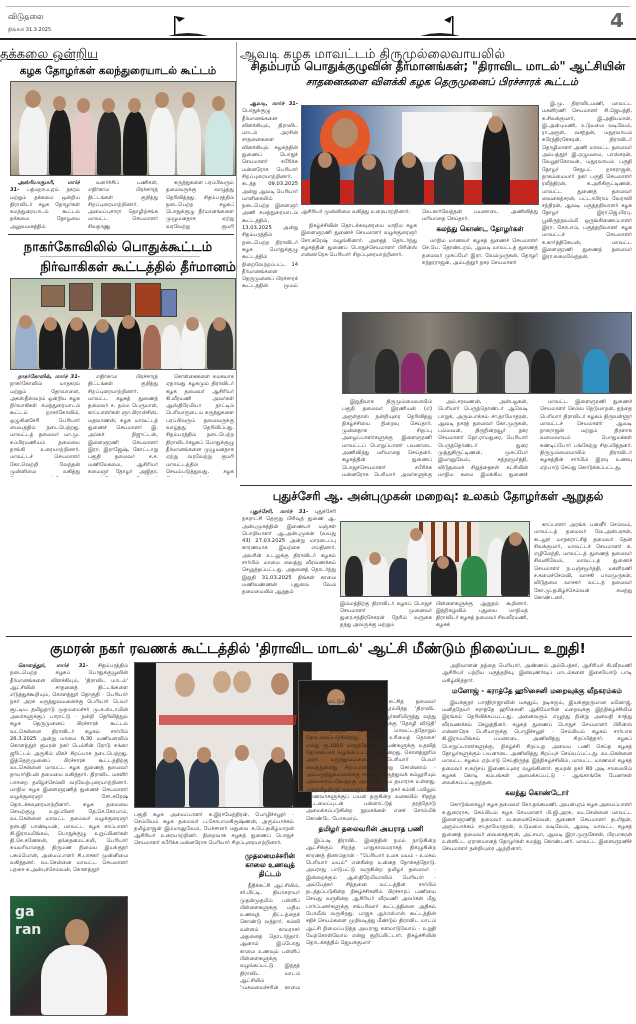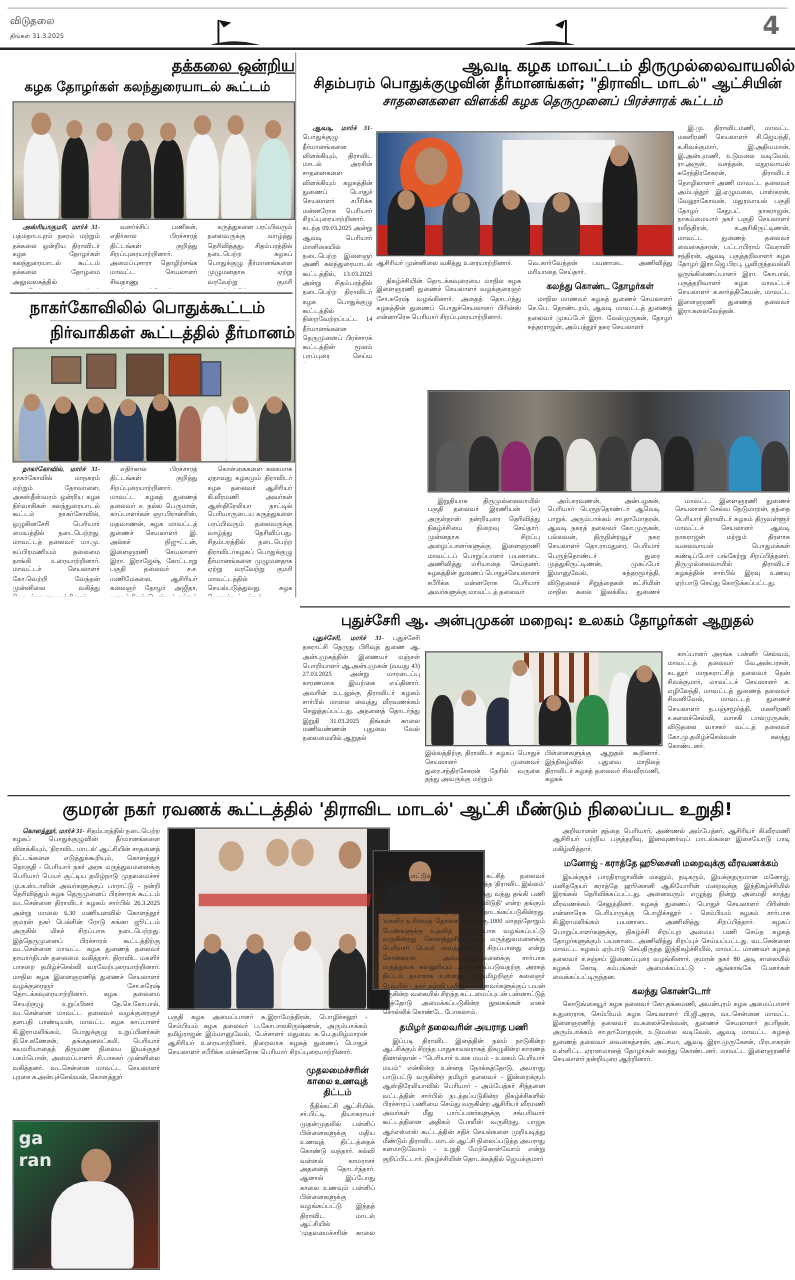--- a/index.html
+++ b/index.html
@@ -13,27 +13,27 @@
   .mh-title { position: absolute; left: 200px; width: 236px; top: 8px; text-align: center; font-size: 18px; font-weight: bold; }
   .mh-flag { position: absolute; top: 12px; width: 40px; height: 26px; }
   .mh-flag.l { left: 168px; }
   .mh-flag.r { left: 420px; }
   .mh-page { position: absolute; right: 12px; top: 8px; font-size: 20px; font-weight: bold; color: #666; }
 
   .vline { position: absolute; width: 1px; background: #999; }
   .hline { position: absolute; height: 1px; background: #888; }
 
   .headline { position: absolute; text-align: center; font-weight: bold; line-height: 1.2; }
-  .kicker { position: absolute; text-align: right; font-weight: bold; line-height: 1.2; }
+  .kicker { position: absolute; text-align: left; font-weight: normal; line-height: 1.2; }
 
   .photo { position: absolute; overflow: hidden; border: 1px solid #555; padding-left: 44px; }
   .photo .person { position: absolute; bottom: 0; border-radius: 45% 45% 6% 6%; }
   .photo .head { position: absolute; border-radius: 50%; background: #b58a6a; }
 
-  .col { position: absolute; font-size: 5.2px; line-height: 7.3px; text-align: justify; color: #222; overflow: hidden; font-family: Liberation Serif, serif; }
+  .col { position: absolute; font-size: 5.2px; line-height: 7.3px; text-align: justify; color: #222; overflow: hidden; }
   .col p { text-indent: 8px; margin-bottom: 1px; }
   .col .lead { font-weight: bold; font-style: italic; }
   .sub { font-weight: bold; text-align: center; font-size: 7px; line-height: 9px; margin: 3px 0; color: #111; }
   .caption { position: absolute; font-size: 5.2px; line-height: 7px; color: #222; text-align: justify; overflow: hidden; }
 </style>
 </head>
 <body>
 
 <div class="masthead">
   <div class="topline"></div>
@@ -258,17 +258,17 @@
 </div>
 
 <div class="col" style="left:306px; top:698px; width:130px; height:320px;">
   <p>மேம்பாட்டுக்காக நீதிக் கட்சித் தலைவர் பி.தியாகராயர் அன்றைக்கு ஆரம்பித்த 'திராவிட இல்லம்' போன்று இன்று வெளியூர்களிலிருந்து வந்து தங்கி பணி செய்கின்ற பெண்களுக்கு 'தோழி விடுதி' என்ற தங்கும் விடுதியை மாவட்டந்தோறும் தொடங்கப்படுகின்றது. 'மகளிர் உரிமைத் தொகை' என்று ரூ.1000 மாதந்தோறும் பெண்களுக்கு உதவித் தொகையாக வழங்கப்பட்டு வருகின்றது. கொளத்தூரில் அரசு மருத்துவமனைக்கு பெரியார் பெயர் வைத்துள்ளது சிறப்பானது என்று சொன்னால் - அம்மருத்துவமனைக்கு சார்பாக மருத்துவக் கல்லூரியும் அமைக்கப்படுவதற்கு அரசுத் திட்டம் தயாராக உள்ளது. முத்தமிழறிஞர் கலைஞர் பெயரில் - நகர் கல்வி பயிலும் மாணவர்களுக்குப் பயன் தருகின்ற வகையில் சிறந்த கட்டமைப்புடன் பன்னாட்டுத் தரத்தோடு அமைக்கப்படுகின்ற நூலகங்கள் எனச் சொல்லிக் கொண்டே போகலாம்.</p>
   <div class="sub">தமிழர் தலைவரின் அயராத பணி</div>
   <p>இப்படி திராவிட இனத்தின் நலம் நாடுகின்ற ஆட்சிக்கும் சிறந்த பாதுகாவலராகத் திகழுகின்ற காரணத் தினால்தான் - "பெரியார் உலக மயம் - உலகம் பெரியார் மயம்" என்கின்ற உன்னத நோக்கத்தோடு, அயராது பாடுபட்டு வருகின்ற தமிழர் தலைவர் - இன்றைக்கும் ஆஸ்திரேலியாவில் பெரியார் - அம்பேத்கர் சிந்தனை வட்டத்தின் சார்பில் நடத்தப்படுகின்ற நிகழ்ச்சிகளில் பிரச்சாரப் பணியை செய்து வருகின்ற ஆசிரியர் வீரமணி அவர்கள் மீது பார்ப்பனர்களுக்கு சங்பரிவார் கூட்டத்தினை அதிகம் போலீஸ் வருகிறது. பாஜக ஆர்எஸ்எஸ் கூட்டத்தின் சதிச் செயல்களை முறியடித்து மீண்டும் திராவிட மாடல் ஆட்சி நிலைப்படுத்த அயராது களமாடுவோம் - உறுதி மேற்கொள்வோம் என்று குறிப்பிட்டார். நிகழ்ச்சியின் தொடக்கத்தில் ஜெயக்குமார்</p>
 </div>
 
 <div class="col" style="left:442px; top:662px; width:190px; height:356px;">
   <p>அறிவாளன் தந்தை பெரியார், அண்ணல் அம்பேத்கர், ஆசிரியர் கி.வீரமணி ஆசிரியர் பற்றிய பகுத்தறிவு, இனவுணர்வுப் பாடல்களை இசையோடு பாடி மகிழ்வித்தார்.</p>
-  <div class="sub">மனோஜ் - கராத்தே ஹூசைனி மறைவுக்கு வீரவணக்கம்</div>
+  <div class="sub">மனோஜ் - கராத்தே ஹூசைனி மறைவுக்கு வீநகரம்கம்</div>
   <p>இயக்குநர் பாரதிராஜாவின் மகனும், நடிகரும், இயக்குநருமான மனோஜ், மனிதநேயர் கராத்தே ஹூசைனி ஆகியோரின் மறைவுக்கு இந்நிகழ்ச்சியில் இரங்கல் தெரிவிக்கப்பட்டது. அனைவரும் எழுந்து நின்று அமைதி காத்து வீரவணக்கம் செலுத்தினர். கழகத் துணைப் பொதுச் செயலாளர் பிரின்ஸ் என்னாரெசு பெரியாருக்கு பொழிச்சலூர் - செம்பியம் கழகம் சார்பாக கி.இராமலிங்கம் பயனாடை அணிவித்து சிறப்பித்தார். கழகப் பொறுப்பாளர்களுக்கு, நிகழ்ச்சி சிறப்புற அமைய பணி செய்த கழகத் தோழர்களுக்கும் பயனாடை அணிவித்து சிறப்புச் செய்யப்பட்டது. வடசென்னை மாவட்ட கழகம் ஏற்பாடு செய்திருந்த இந்நிகழ்ச்சியில், மாவட்ட மாணவர் கழகத் தலைவர் ச.சஞ்சய் இணைப்புரை வழங்கினார். குமரன் நகர் 80 அடி சாலையில் கழகக் கொடி கம்பங்கள் அமைக்கப்பட்டு - ஆங்காங்கே பேனர்கள் வைக்கப்பட்டிருந்தன.</p>
   <div class="sub">கலந்து கொண்டோர்</div>
   <p>கொடுங்கையூர் கழக தலைவர் கோ.தங்கமணி, அயன்புரம் கழக அமைப்பாளர் க.துரைராசு, செம்பியம் கழக செயலாளர் பி.ஜி.அரசு, வடசென்னை மாவட்ட இளைஞரணித் தலைவர் வ.கலைச்செல்வன், துணைச் செயலாளர் தபரிதன், அரும்பாக்கம் சா.தாமோதரன், உடுமலை வடிவேல், ஆவடி மாவட்ட கழகத் துணைத் தலைவர் வைகைத்சரன், அட்சயா, ஆவடி இரா.முருகேசன், பிரபாகரன் உள்ளிட்ட ஏராளமானத் தோழர்கள் கலந்து கொண்டனர். மாவட்ட இளைஞரணிச் செயலாளர் நன்றியுரை ஆற்றினார்.</p>
 </div>
 
 </body></html>

